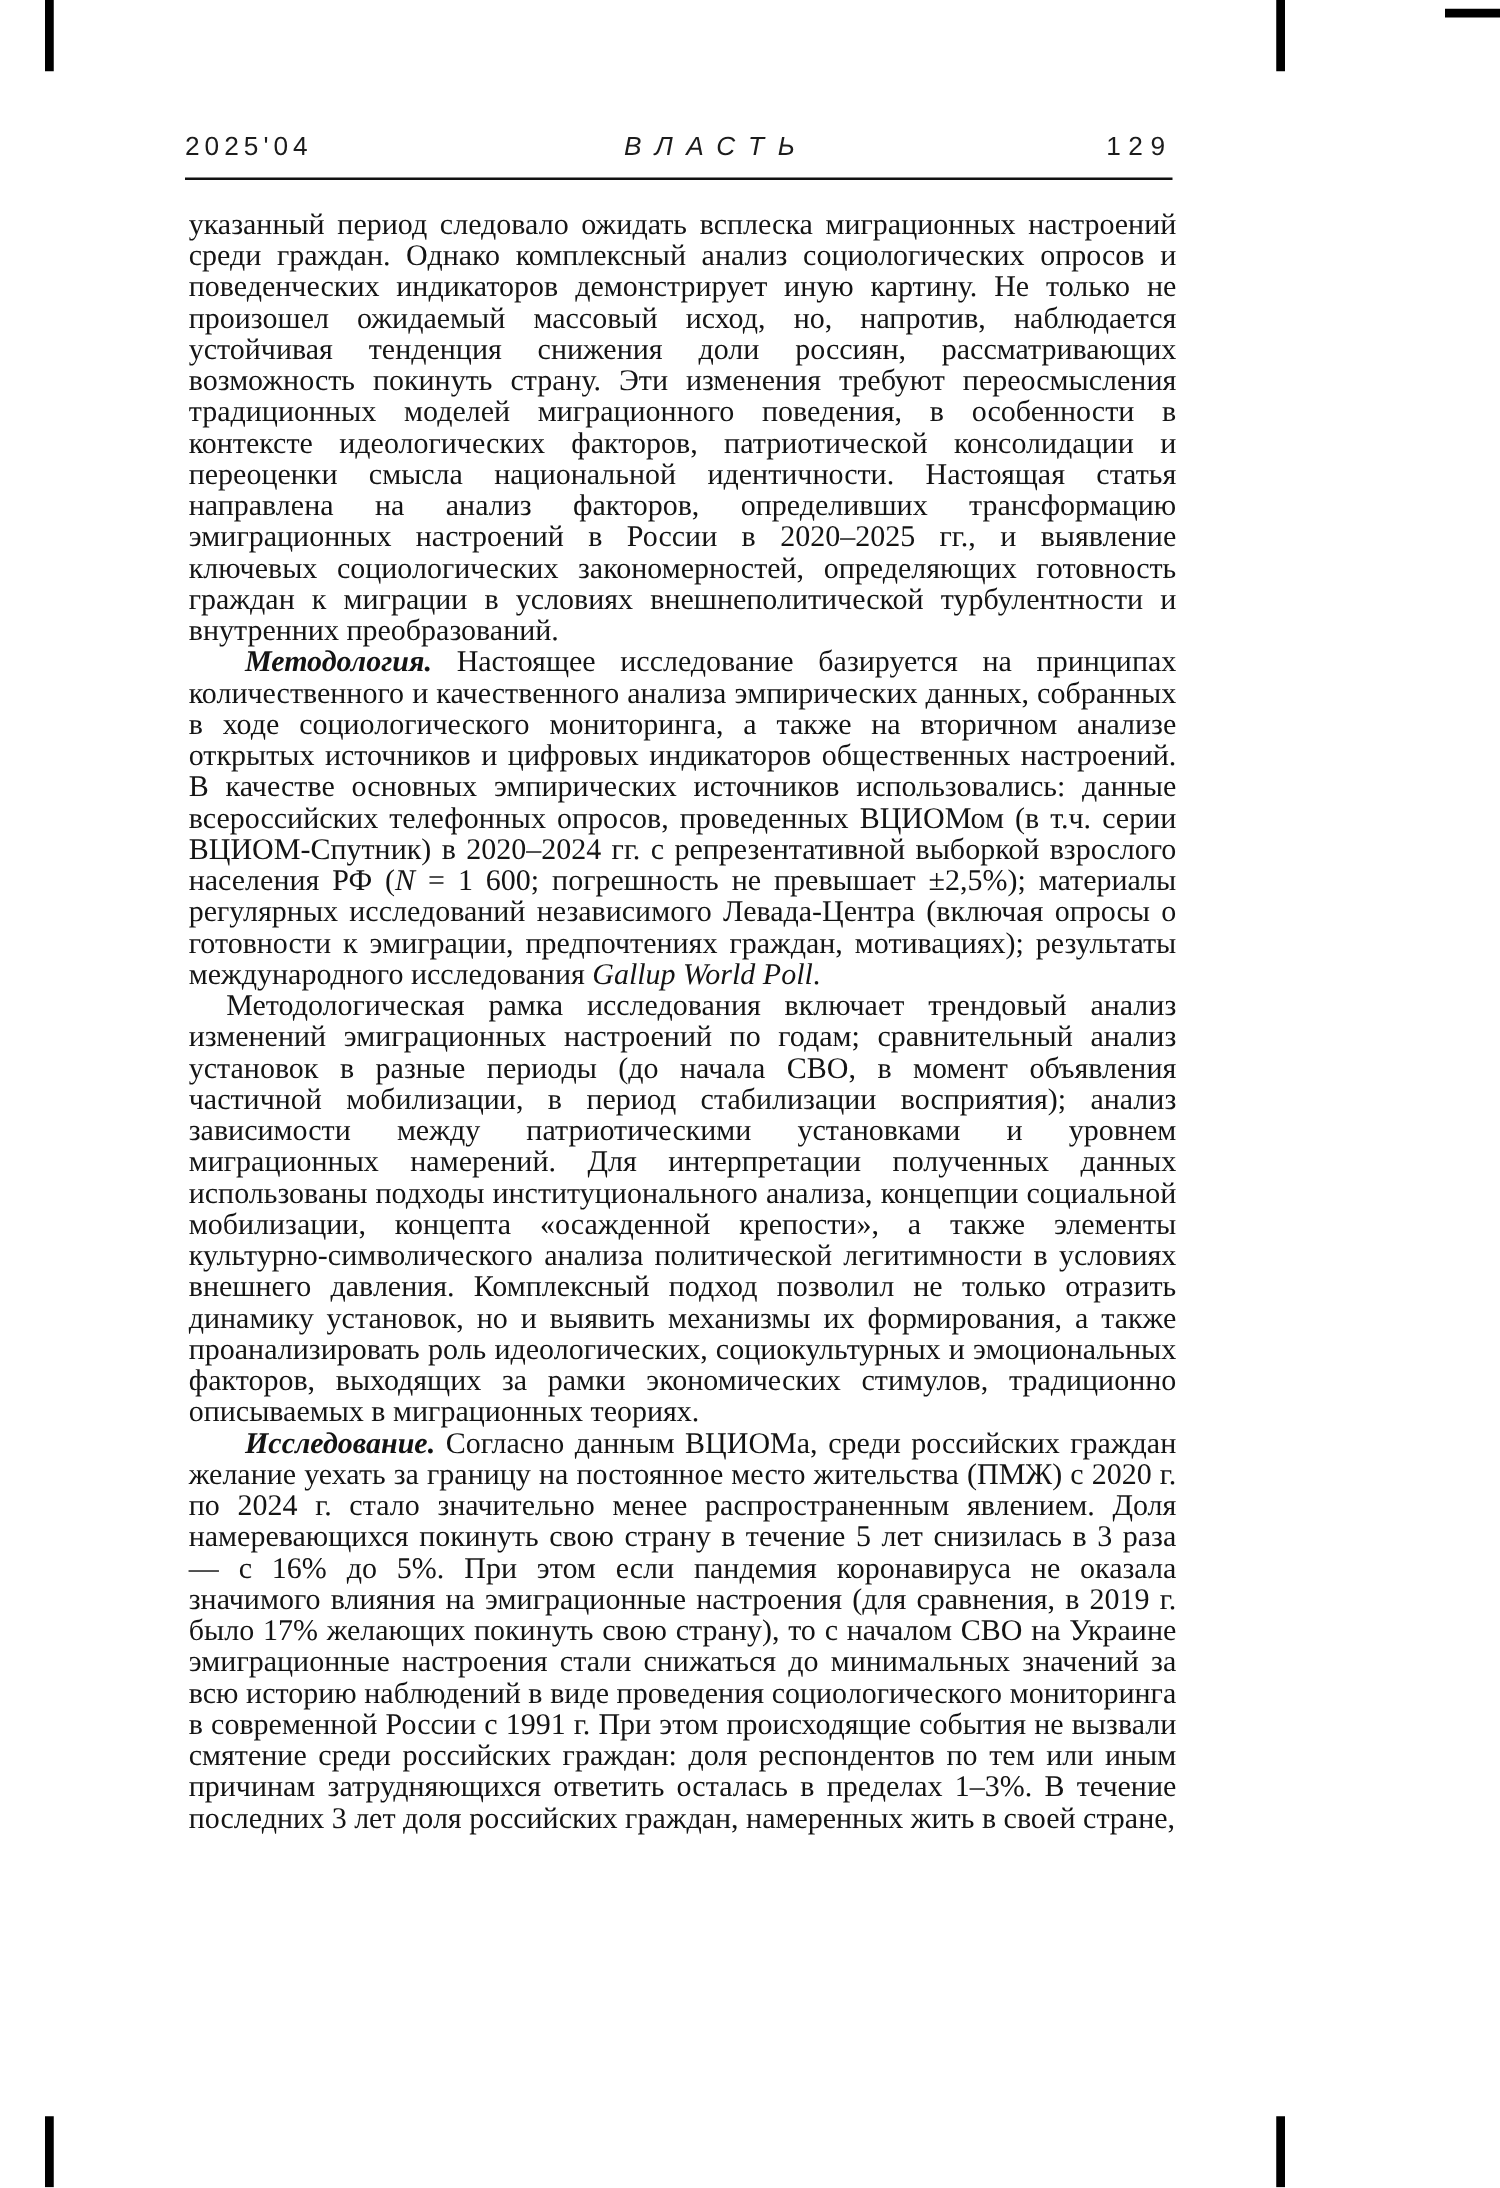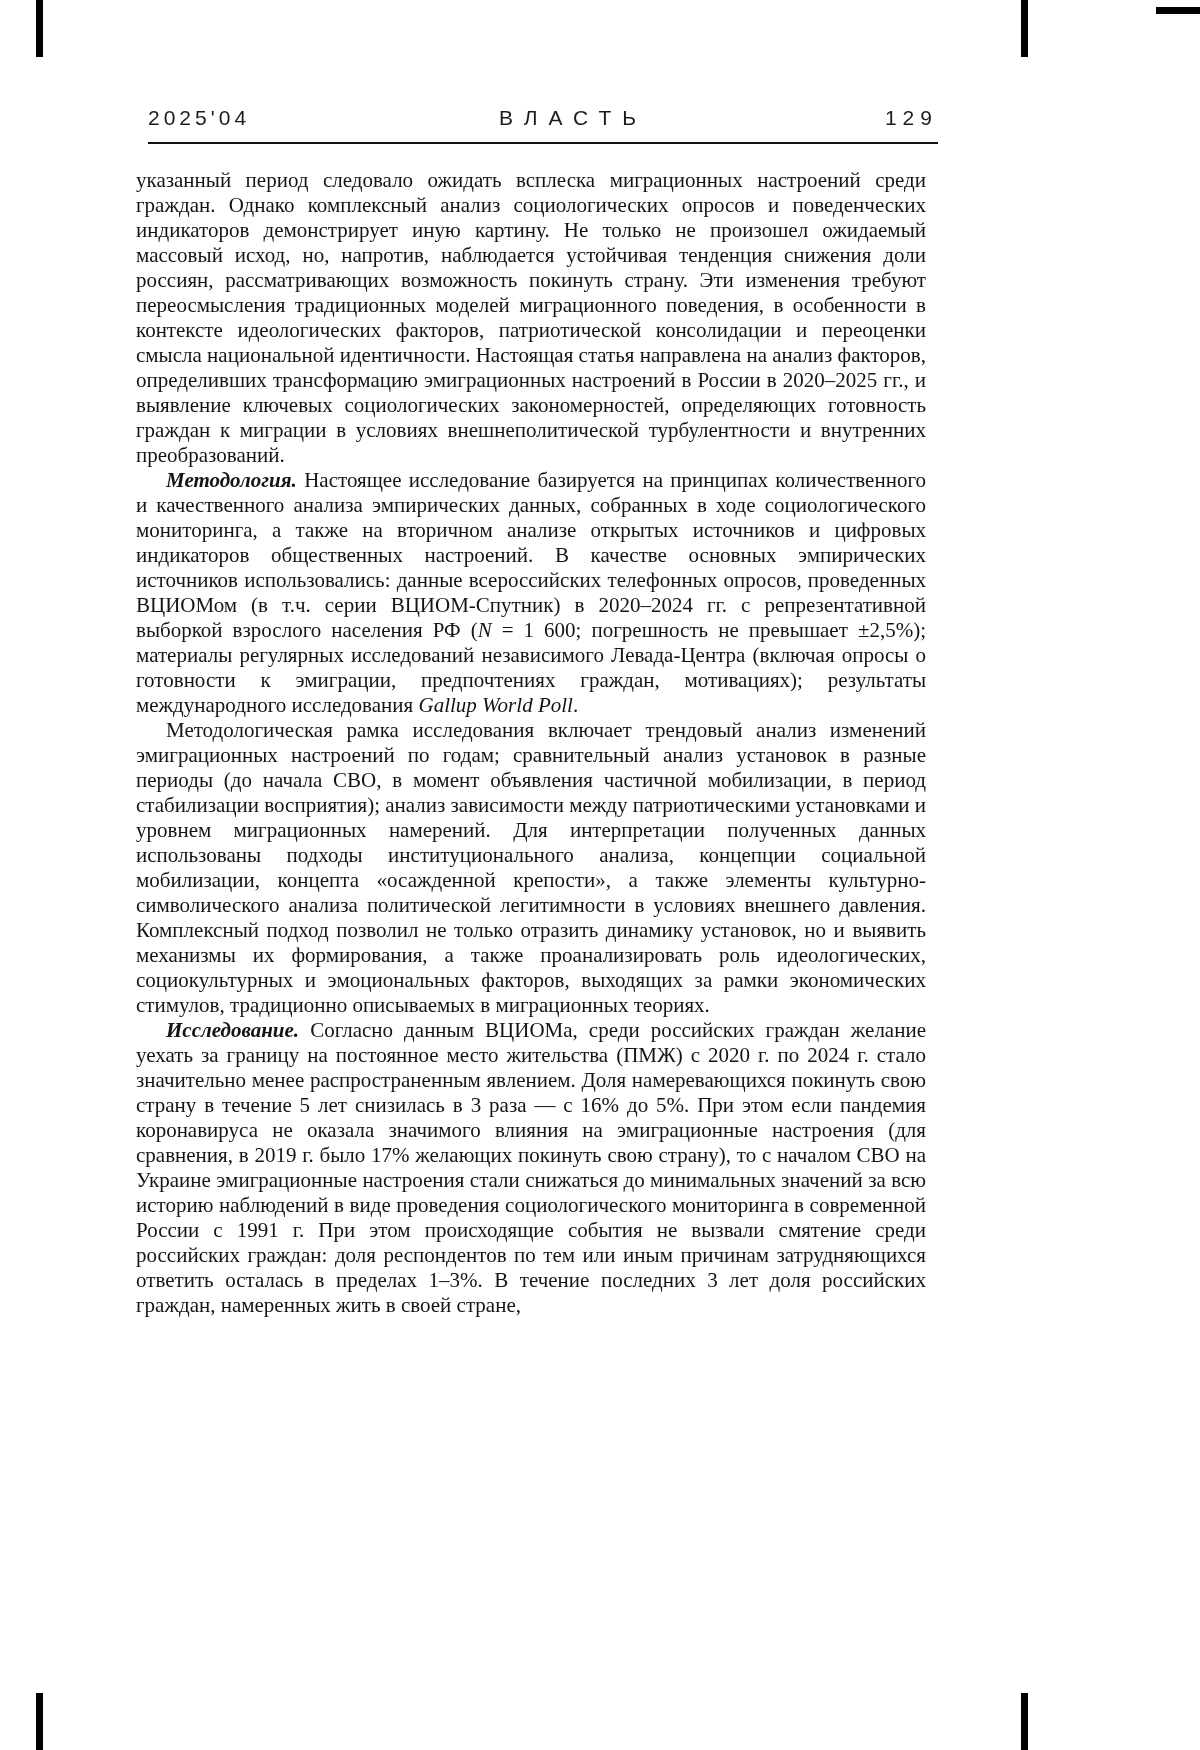--- a/index.html
+++ b/index.html
@@ -33,48 +33,48 @@
     top: 106px;
     width: 790px;
     display: flex;
     justify-content: space-between;
     align-items: baseline;
     font-family: "Liberation Sans", sans-serif;
     font-size: 21px;
     color: #1c1c1c;
   }
   .page-header .issue { letter-spacing: 4px; }
-  .page-header .journal { letter-spacing: 11px; text-indent: 11px; }
+  .page-header .journal { letter-spacing: 11px; text-indent: 11px; font-style: italic; }
   .page-header .pageno { letter-spacing: 6px; }
 
   .header-rule {
     position: absolute;
     left: 148px;
     top: 142px;
     width: 790px;
     height: 0;
     border: none;
     border-top: 2px solid #111111;
     margin: 0;
   }
 
   .body-text {
     position: absolute;
-    left: 136px;
+    left: 151px;
     top: 168px;
     width: 790px;
-    font-size: 21px;
+    font-size: 24px;
     line-height: 25px;
     text-align: justify;
   }
   .para { margin: 0; }
   .para.indent { text-indent: 30px; }
   .seg-normal { font-style: normal; font-weight: normal; }
   .seg-italic { font-style: italic; }
-  .seg-bold-italic { font-style: italic; font-weight: bold; }
+  .seg-bold-italic { font-style: italic; font-weight: bold; margin-left: 15px; }
 </style>
 </head>
 <body>
 
 <div class="sheet">
 
   <div class="crop crop-tl"></div>
   <div class="crop crop-tr"></div>
   <div class="crop crop-tr-h"></div>
   <div class="crop crop-bl"></div>

